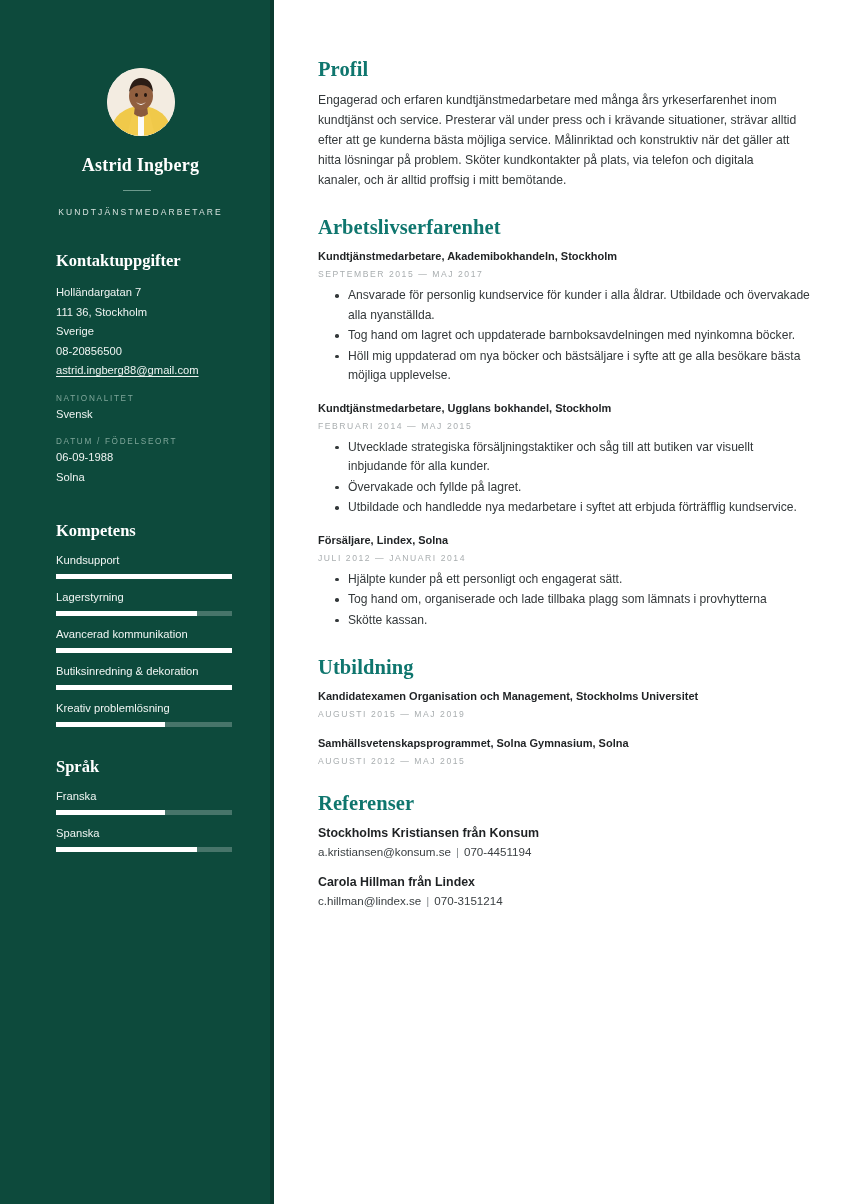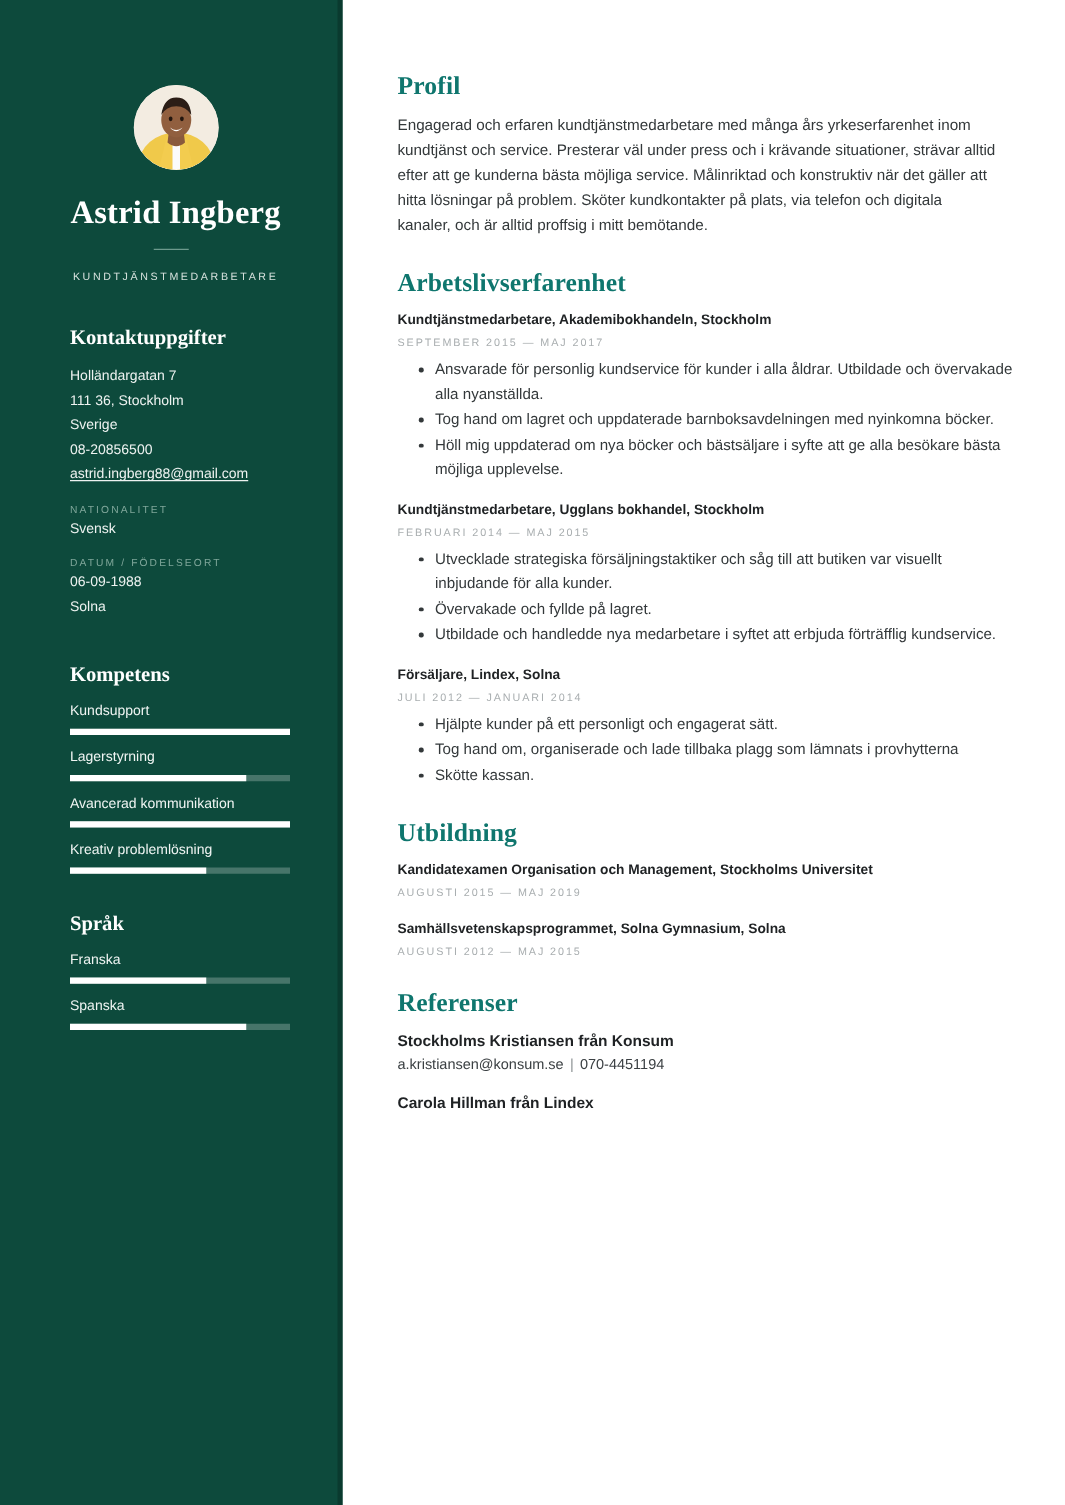--- a/index.html
+++ b/index.html
@@ -58,21 +58,21 @@
     flex: none;
   }
   .photo svg { display: block; width: 100%; height: 100%; }
 
   .name {
     margin-top: 20px;
     margin-left: -7px;
     text-align: center;
     font-family: "Liberation Serif", serif;
     font-weight: 700;
-    font-size: 26px;
+    font-size: 18px;
     letter-spacing: 0.2px;
     line-height: 1.1;
     color: #ffffff;
   }
 
   .name-rule {
     width: 28px;
     height: 1.5px;
     background: #6d9a8d;
     margin: 14px auto 0 auto;
@@ -287,20 +287,26 @@
             <div class="bar-fill" style="width: 80%;"></div>
           </div>
         </div>
         <div class="skill">
           <div class="skill-name">Avancerad kommunikation</div>
           <div class="bar-track">
             <div class="bar-fill" style="width: 100%;"></div>
           </div>
         </div>
         <div class="skill">
+          <div class="skill-name">Butiksinredning &amp; dekoration</div>
+          <div class="bar-track">
+            <div class="bar-fill" style="width: 100%;"></div>
+          </div>
+        </div>
+        <div class="skill">
           <div class="skill-name">Kreativ problemlösning</div>
           <div class="bar-track">
             <div class="bar-fill" style="width: 62%;"></div>
           </div>
         </div>
       </div>
 
     <h2 class="side-h2 lang">Språk</h2>
     <div id="languages-list">
         <div class="skill">
@@ -367,17 +373,18 @@
       </div>
 
     <h1 class="sec-h1 sp">Referenser</h1>
     <div id="references-list">
         <div class="ref-entry first">
           <div class="ref-name">Stockholms Kristiansen från Konsum</div>
           <div class="ref-contact"><span>a.kristiansen@konsum.se</span><span class="ref-sep">|</span><span>070-4451194</span></div>
         </div>
         <div class="ref-entry">
           <div class="ref-name">Carola Hillman från Lindex</div>
+          <div class="ref-contact"><span>c.hillman@lindex.se</span><span class="ref-sep">|</span><span>070-3151214</span></div>
         </div>
       </div>
 
   </main>
 </div>
 
 </body></html>

